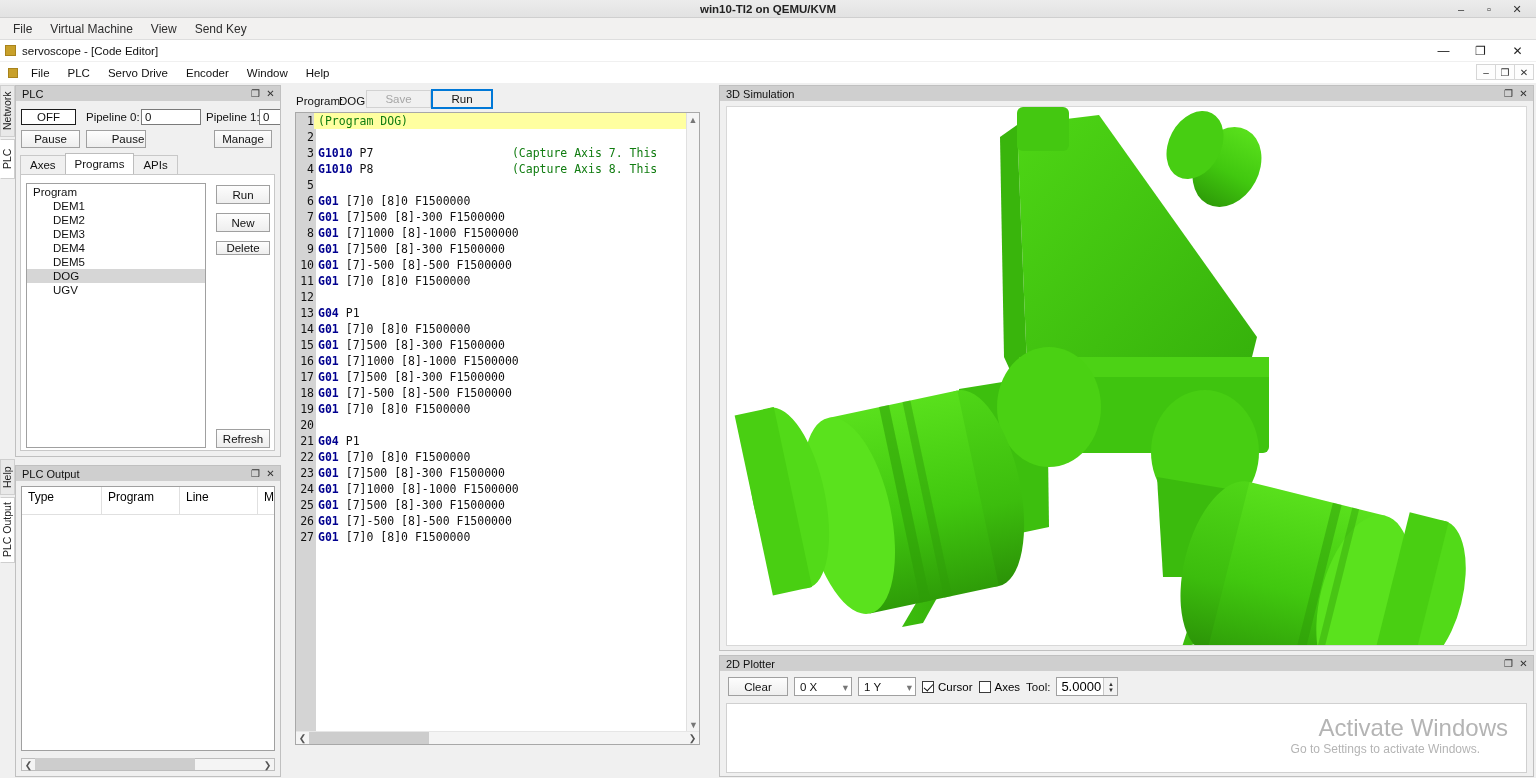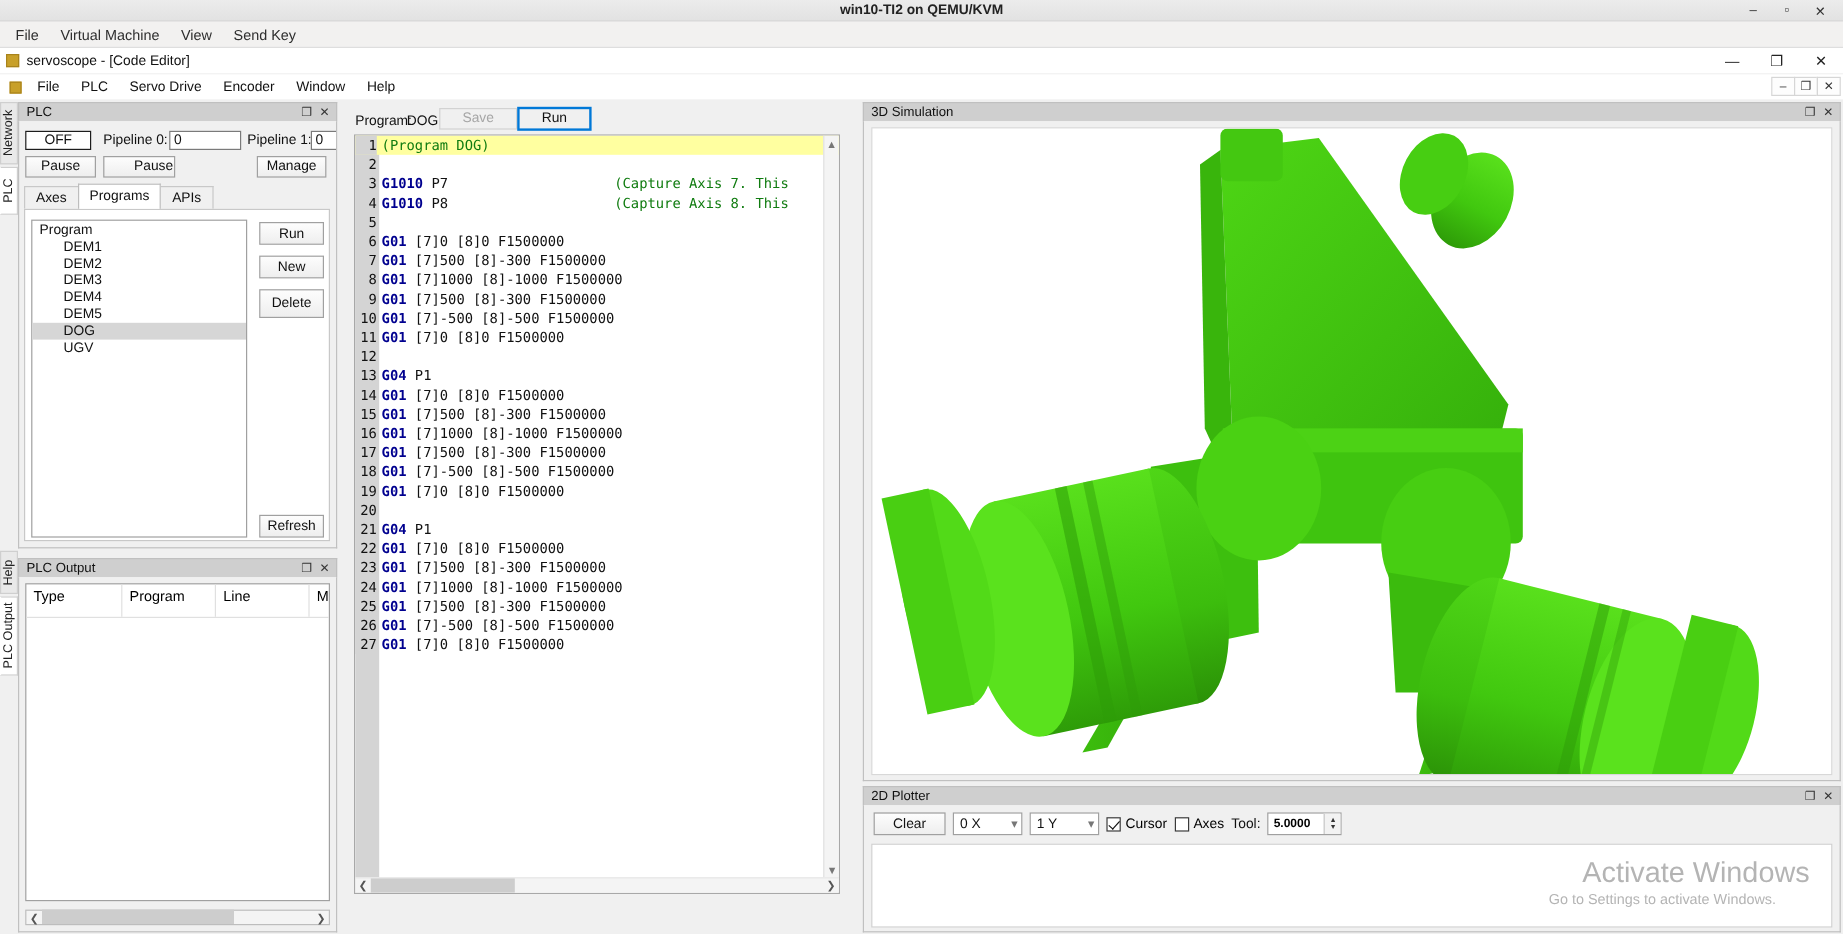--- a/index.html
+++ b/index.html
@@ -212,21 +212,21 @@
     position: relative;
   }
   .chkbox.on::after {
     content: ""; position: absolute; left: 3px; top: 0px;
     width: 4px; height: 8px; border: solid #111;
     border-width: 0 1.6px 1.6px 0; transform: rotate(42deg);
   }
   .spin {
     display: flex; border: 1px solid #a0a0a0; background: #fff; height: 19px;
   }
-  .spin .val { width: 46px; font-size: 10px; padding-left: 4px; display: flex; align-items: center; font-weight: bold; }
+  .spin .val { width: 46px; font-size: 13px; padding-left: 4px; display: flex; align-items: center; }
   .spin .arrows {
     width: 14px; border-left: 1px solid #c8c8c8; background: #f2f2f2;
     display: flex; flex-direction: column; align-items: center; justify-content: center;
     font-size: 6px; line-height: 6px; color: #333;
   }
   .plot-canvas {
     position: absolute; background: #ffffff; border: 1px solid #d0d0d0;
     overflow: hidden;
   }
   .activate {
@@ -328,21 +328,21 @@
             <div class="list-item">DEM2</div>
             <div class="list-item">DEM3</div>
             <div class="list-item">DEM4</div>
             <div class="list-item">DEM5</div>
             <div class="list-item sel">DOG</div>
             <div class="list-item">UGV</div>
           </div>
 
           <div class="btn" style="position:absolute; left:200px; top:84px; width:54px; height:19px;">Run</div>
           <div class="btn" style="position:absolute; left:200px; top:112px; width:54px; height:19px;">New</div>
-          <div class="btn" style="position:absolute; left:200px; top:140px; width:54px; height:24px;">Delete</div>
+          <div class="btn" style="position:absolute; left:200px; top:140px; width:54px; height:14px;">Delete</div>
           <div class="btn" style="position:absolute; left:200px; top:328px; width:54px; height:19px;">Refresh</div>
         </div>
       </div>
 
       <div class="panel" style="left:15px; top:382px; width:266px; height:312px;">
         <div class="panel-head">
           <div class="ptitle">PLC Output</div>
           <div class="pbtn">❐</div>
           <div class="pbtn">✕</div>
         </div>

